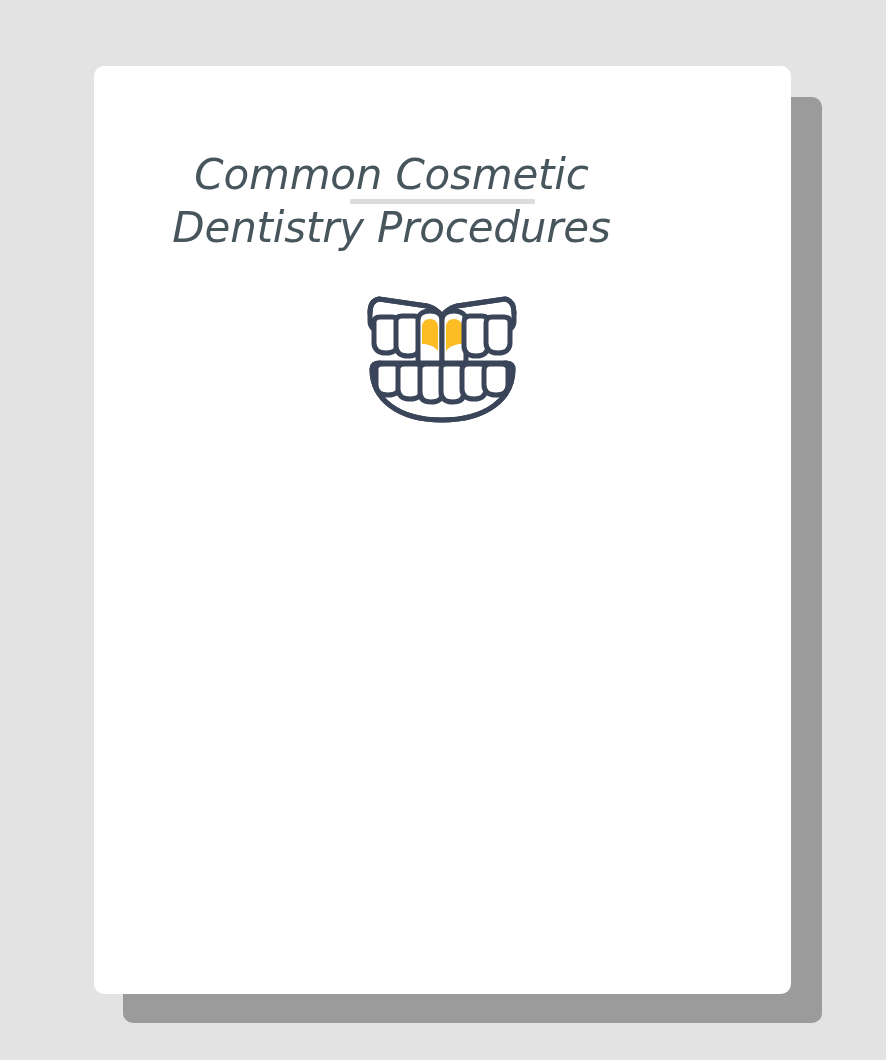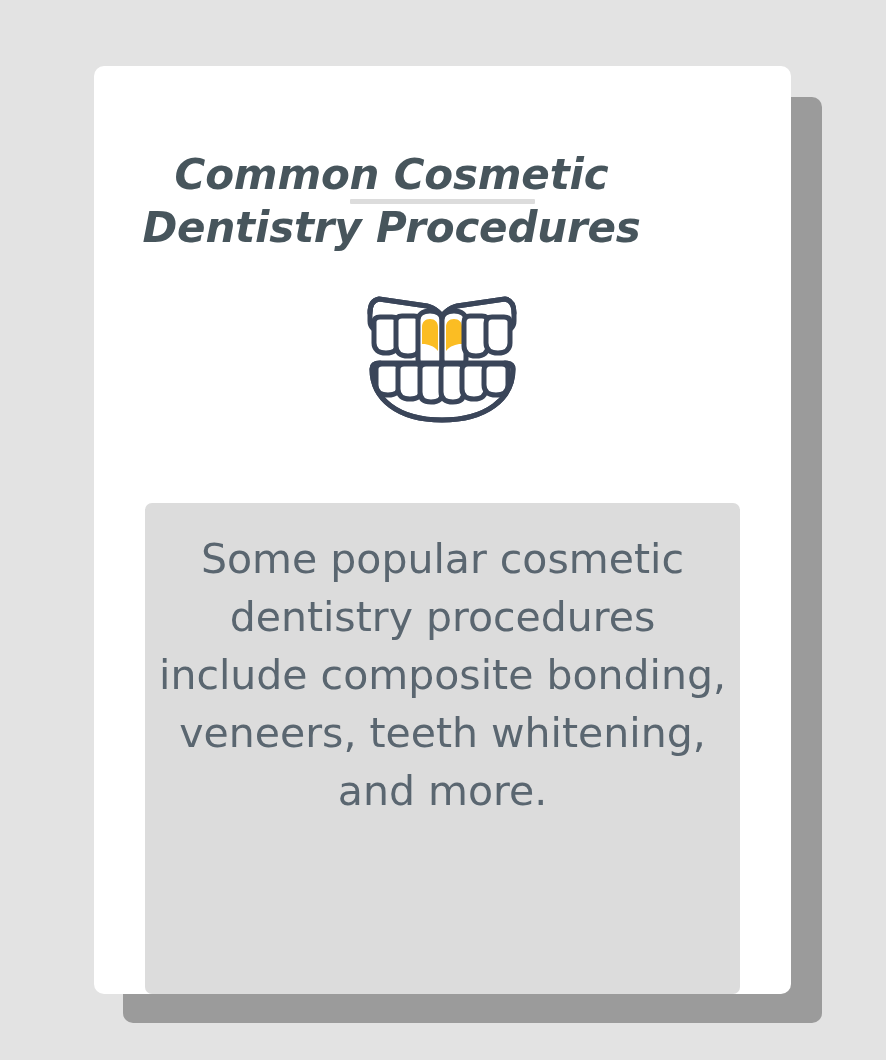--- a/index.html
+++ b/index.html
@@ -52,21 +52,21 @@
 
   
   .card-title {
     position: absolute;
     left: 0;
     top: 82px;
     width: 595px;
     text-align: center;
     font-size: 42px;
     line-height: 53px;
-    font-weight: bold;
+    font-weight: normal;
     font-style: italic;
     color: #47555c;
     letter-spacing: -0.2px;
     white-space: pre-line;
     font-family: "DejaVu Sans", "Liberation Sans", sans-serif;
   }
 
   
   .title-divider {
     position: absolute;
@@ -184,18 +184,15 @@
                  L98 108 C98 114 102 118 110 118 C118 118 122 114 122 108 Z" fill="#ffffff"></path>
 
         <path d="M144 88 C144 85 142 83 138 83 L126 83 C122 83 120 85 120 89
                  L120 104 C120 110 124 114 132 114 C140 114 144 110 144 104 Z" fill="#ffffff"></path>
 
         <path d="M8 88 C8 84 11 82 16 82 M141 82 C146 82 149 84 149 88
                  C149 118 122 139 78 139 C34 139 8 118 8 88" fill="none"></path>
       </svg>
     </div>
 
-    <div class="body-panel">
-      <div class="body-text">Some popular cosmetic dentistry procedures include composite bonding, veneers, teeth whitening, and more.</div>
-    </div>
 
   </div>
 </div>
 
 </body></html>

